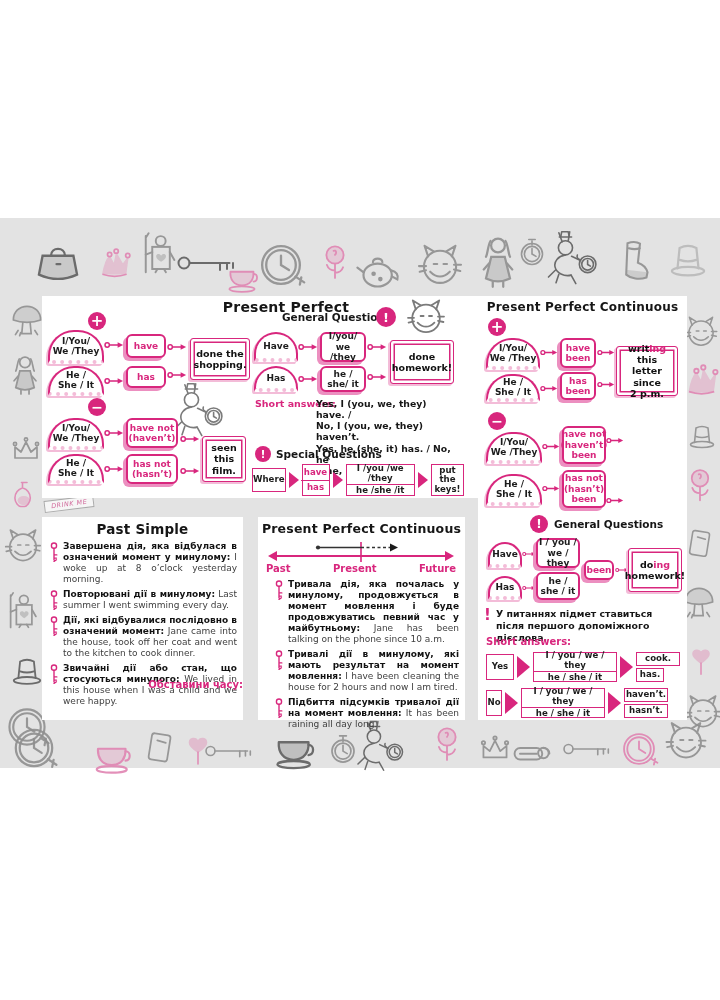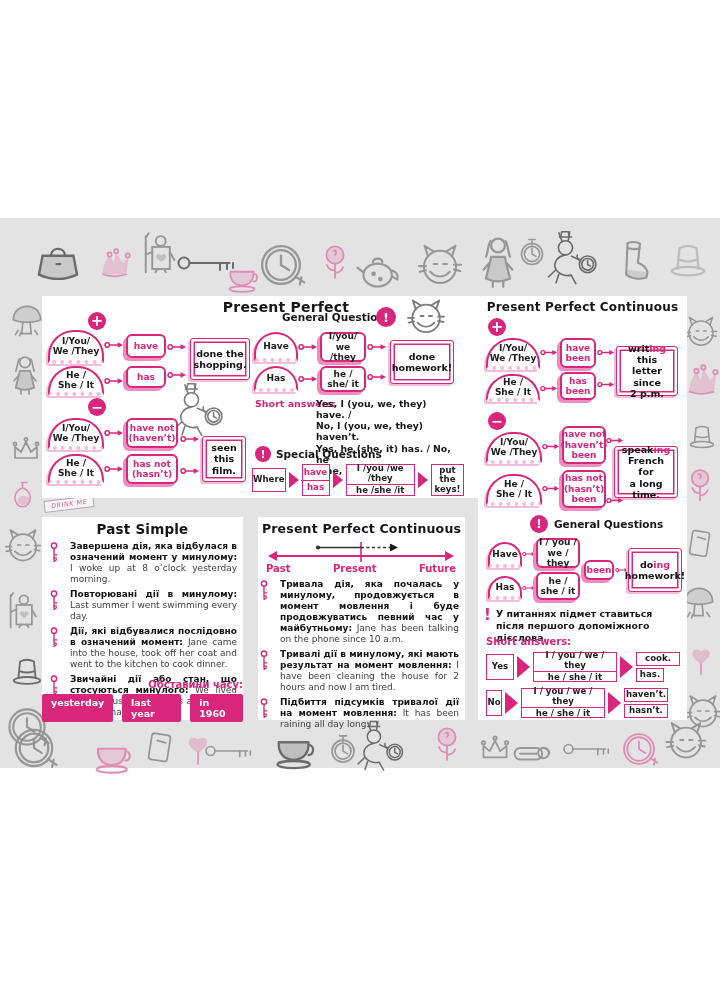--- a/index.html
+++ b/index.html
@@ -49,21 +49,21 @@
   .tri{width:0;height:0;border-top:8px solid transparent;border-bottom:8px solid transparent;border-left:10px solid var(--pink);flex:0 0 auto}
   .tri.big{border-top-width:11px;border-bottom-width:11px;border-left-width:13px}
   .sqbox{border:1.6px solid var(--pink);background:#fff;display:flex;align-items:center;justify-content:center;
     font-weight:bold;color:#1c1c1c;text-align:center;font-size:8.6px;line-height:1.1}
   .split{display:flex;flex-direction:column;padding:0}
   .split>div{flex:1;display:flex;align-items:center;justify-content:center;padding:1px 3px}
   .split>div:first-child{border-bottom:1.4px solid var(--pink)}
   .row{position:absolute;display:flex;align-items:center;gap:3px}
   .anscol{display:flex;flex-direction:column;gap:2px}
 
-  .psitem{display:flex;gap:11px;margin-bottom:4px}
+  .psitem{display:flex;gap:4px;margin-bottom:4px}
   .psitem .kb{flex:0 0 10px;padding-top:1px}
   .psitem p{font-size:9px;line-height:1.22;text-align:justify}
   .ukb{font-weight:bold;color:#121212}
   .env{color:#3e3e3e}
 
   .pill{background:var(--pink);color:#fff;font-weight:bold;font-size:9.5px;padding:3px 9px;border-radius:2px}
   .badges{position:absolute;left:0;right:0;display:flex;justify-content:center;gap:9px}
 
   .tagdrink{position:absolute;transform:rotate(-7deg);background:#f6f6f6;border:1px solid #ababab;
     padding:1px 6px;font-size:6.5px;font-style:italic;color:#d26a9c;letter-spacing:.5px}
@@ -583,25 +583,20 @@
         <use href="#s-keyarrow"></use>
       </svg>
     <div class="vbox" style="left:84px;top:130px;width:44px;height:38px">
         <span>have not
 (haven’t)
 been</span>
       </div>
     <svg class="keyc" style="left:128px;top:140px;width:18px;height:9px">
         <use href="#s-keyarrow"></use>
       </svg>
-    <div class="frame" style="left:136px;top:150px;width:64px;height:52px">
-      <span class="t"><span>speak</span><span class="ing">ing</span><span>
-French for
-a long time.</span></span>
-    </div>
 
     <div class="dome" style="left:8px;top:178px;width:56px;height:32px">
         <span>He /
 She / It</span>
       </div>
     <svg class="keyc" style="left:64px;top:188px;width:18px;height:9px">
         <use href="#s-keyarrow"></use>
       </svg>
     <div class="vbox" style="left:84px;top:174px;width:44px;height:38px">
         <span>has not
@@ -704,25 +699,20 @@
         <p><span class="ukb">Дії, які відбувалися послідовно в означений момент:</span><span class="env"> Jane came into the house, took off her coat and went to the kitchen to cook dinner.</span></p>
       </div>
       <div class="psitem">
         <svg class="kb keyc" style="position:static;width:10px;height:22px">
             <use href="#s-keybullet"></use>
           </svg>
         <p><span class="ukb">Звичайні дії або стан, що стосуються минулого:</span><span class="env"> We lived in this house when I was a child and we were happy.</span></p>
       </div>
     </div>
     <div class="plbl" style="left:0;right:0;top:162px;text-align:right;font-size:10px">Обставини часу:</div>
-    <div class="badges" style="top:177px">
-      <span class="pill">yesterday</span>
-      <span class="pill">last year</span>
-      <span class="pill">in 1960</span>
-    </div>
   </div>
 
   <div class="panel" style="left:258px;top:299px;width:207px;height:203px">
     <div class="ptitle" style="top:4px;font-size:12.5px">Present Perfect Continuous</div>
 
     <svg style="position:absolute;left:8px;top:22px" width="190" height="24">
       <line x1="6" y1="17" x2="184" y2="17" stroke="#d8267d" stroke-width="2"></line>
       <polygon points="2,17 11,12 11,22" fill="#d8267d"></polygon>
       <polygon points="188,17 179,12 179,22" fill="#d8267d"></polygon>
       <line x1="95" y1="3" x2="95" y2="23" stroke="#d8267d" stroke-width="1.6"></line>
@@ -730,21 +720,21 @@
       <line x1="52" y1="8.5" x2="95" y2="8.5" stroke="#333" stroke-width="1.6"></line>
       <line x1="95" y1="8.5" x2="124" y2="8.5" stroke="#333" stroke-width="1.6" stroke-dasharray="3 2.5"></line>
       <polygon points="124,4.5 132,8.5 124,12.5" fill="#1a1a1a"></polygon>
     </svg>
     <div class="tl-labels" style="left:8px;top:46px;width:190px">
       <span>Past</span>
       <span>Present</span>
       <span>Future</span>
     </div>
 
-    <div style="position:absolute;left:1px;top:62px;right:6px">
+    <div style="position:absolute;left:16px;top:62px;right:6px">
       <div class="psitem">
         <svg class="kb keyc" style="position:static;width:10px;height:22px">
             <use href="#s-keybullet"></use>
           </svg>
         <p><span class="ukb">Тривала дія, яка почалась у минулому, продовжується в момент мовлення і буде продовжуватись певний час у майбутньому:</span><span class="env"> Jane has been talking on the phone since 10 a.m.</span></p>
       </div>
       <div class="psitem">
         <svg class="kb keyc" style="position:static;width:10px;height:22px">
             <use href="#s-keybullet"></use>
           </svg>

